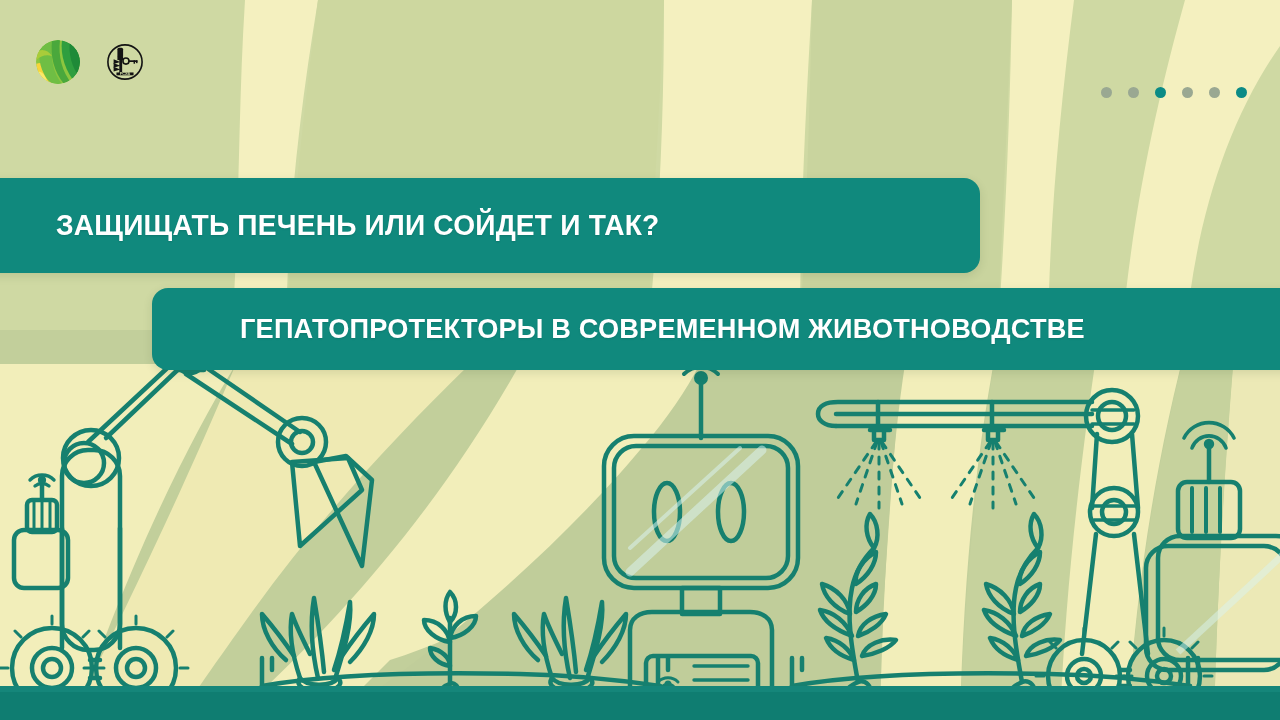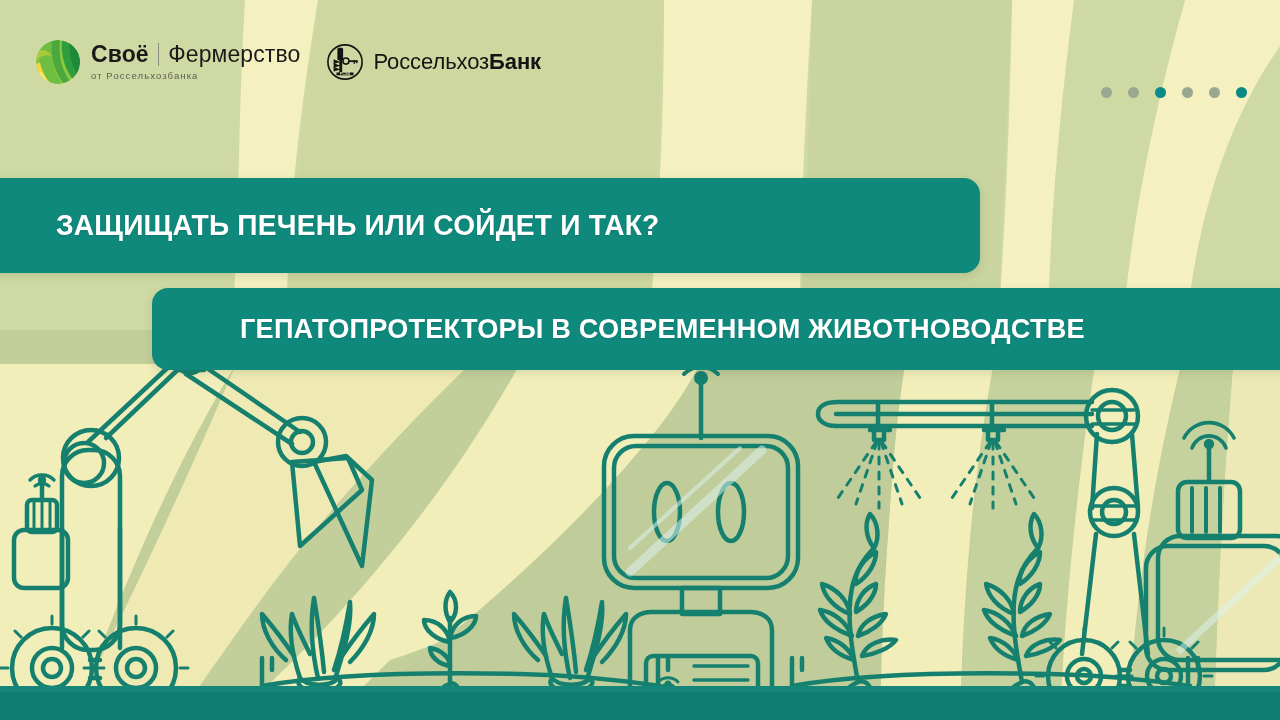--- a/index.html
+++ b/index.html
@@ -331,28 +331,20 @@
           <rect width="44" height="44" fill="#8cc63f"></rect>
           <path d="M0,44 L0,24 C8,20 14,28 18,38 L14,44 Z" fill="#f6d53b"></path>
           <path d="M0,44 L0,32 C6,30 10,36 12,44 Z" fill="#fbe96a"></path>
           <path d="M6,0 C2,10 2,22 8,34 C12,42 16,44 20,44 L26,44 C18,34 14,20 16,0 Z" fill="#6fbe44"></path>
           <path d="M16,0 C14,16 18,32 28,44 L36,44 C26,32 22,16 24,0 Z" fill="#4aa83c"></path>
           <path d="M26,0 C24,16 30,32 40,44 L44,44 L44,0 Z" fill="#2f9e3f"></path>
           <path d="M34,0 C32,14 36,28 44,38 L44,0 Z" fill="#1f8a38"></path>
           <path d="M0,12 C6,8 12,10 16,16 C10,14 5,16 0,20 Z" fill="#a9cc3a"></path>
         </g>
       </svg>
-      <div class="svoe-txt">
-        <div class="svoe-line1">
-          <span class="svoe-word">Своё</span>
-          <span class="svoe-div"></span>
-          <span class="svoe-ferm">Фермерство</span>
-        </div>
-        <div class="svoe-sub">от Россельхозбанка</div>
-      </div>
     </div>
 
     <div class="brand-rshb">
       <svg class="rshb-mark" viewBox="0 0 40 40">
         <circle cx="20" cy="20" r="18" fill="none" stroke="#141414" stroke-width="1.7"></circle>
 
         <g fill="#141414">
           <rect x="12" y="5" width="6" height="10" rx="1.6"></rect>
           <path d="M12,14 L18,14 L18,18 L12,18 Z"></path>
           <path d="M8,17 L15,20 L8,22 Z"></path>
@@ -361,21 +353,20 @@
           <path d="M14,15 L17,15 L17,33 L14,33 Z"></path>
 
           <circle cx="21" cy="19" r="3.2" fill="none" stroke="#141414" stroke-width="1.7"></circle>
           <rect x="24" y="18.2" width="9" height="1.8"></rect>
           <rect x="29" y="18.2" width="1.6" height="3.6"></rect>
           <rect x="31.6" y="18.2" width="1.6" height="3"></rect>
         </g>
         <path d="M11,31 L29,31 L29,34 L11,34 Z" fill="#141414"></path>
         <text x="20" y="33.6" font-size="4" fill="#cfd9a3" text-anchor="middle" font-family="Liberation Sans, sans-serif" font-weight="700">РСХБ</text>
       </svg>
-      <div class="rshb-txt"><span>Россельхоз</span><b>Банк</b></div>
     </div>
   </div>
 
   <div class="dots">
     <div class="dot-grp">
       <span class="dot"></span>
       <span class="dot"></span>
       <span class="dot accent"></span>
     </div>
     <div class="dot-grp">

